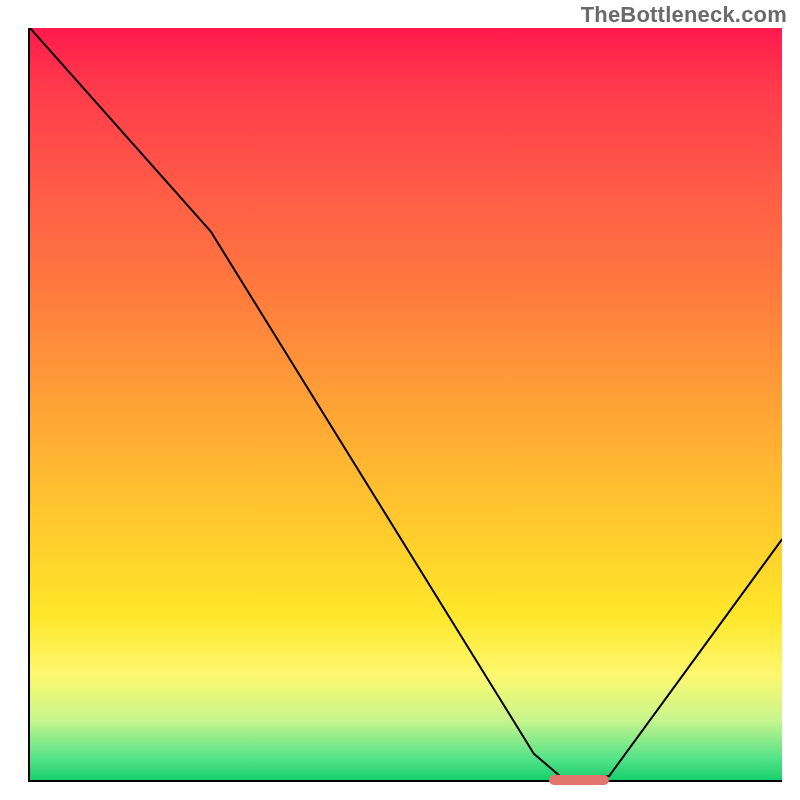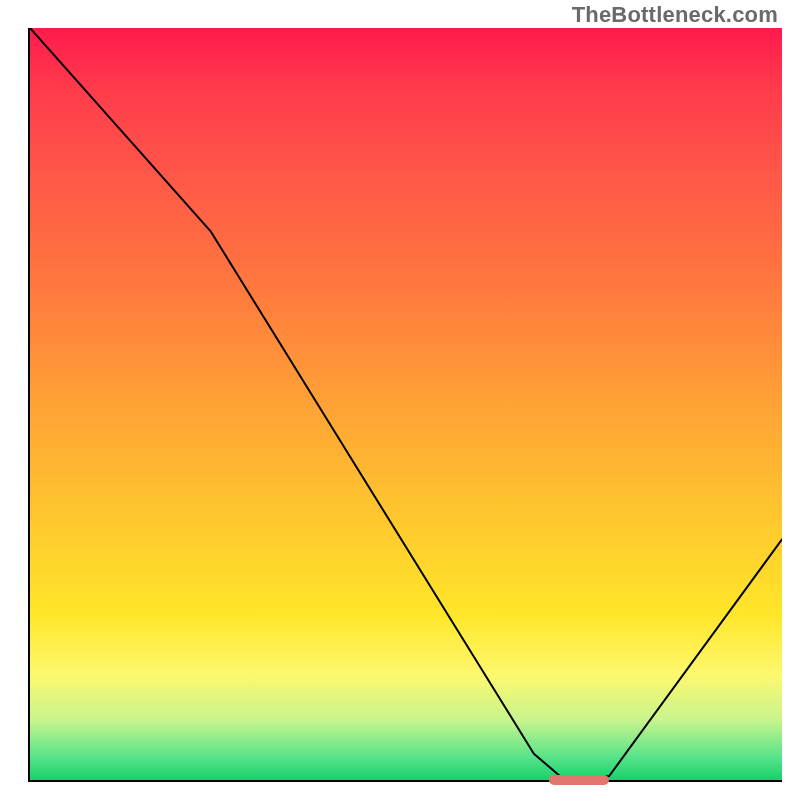--- a/index.html
+++ b/index.html
@@ -12,21 +12,21 @@
   overflow: hidden;
 }
 .wrap {
   position: relative;
   width: 800px;
   height: 800px;
 }
 .watermark {
   position: absolute;
   top: 2px;
-  right: 22px;
+  right: 13px;
   color: #6a6a6a;
   font-size: 22px;
   font-weight: 600;
   letter-spacing: .2px;
   user-select: none;
 }
 .plot {
   position: absolute;
   left: 28px;
   top: 28px;

